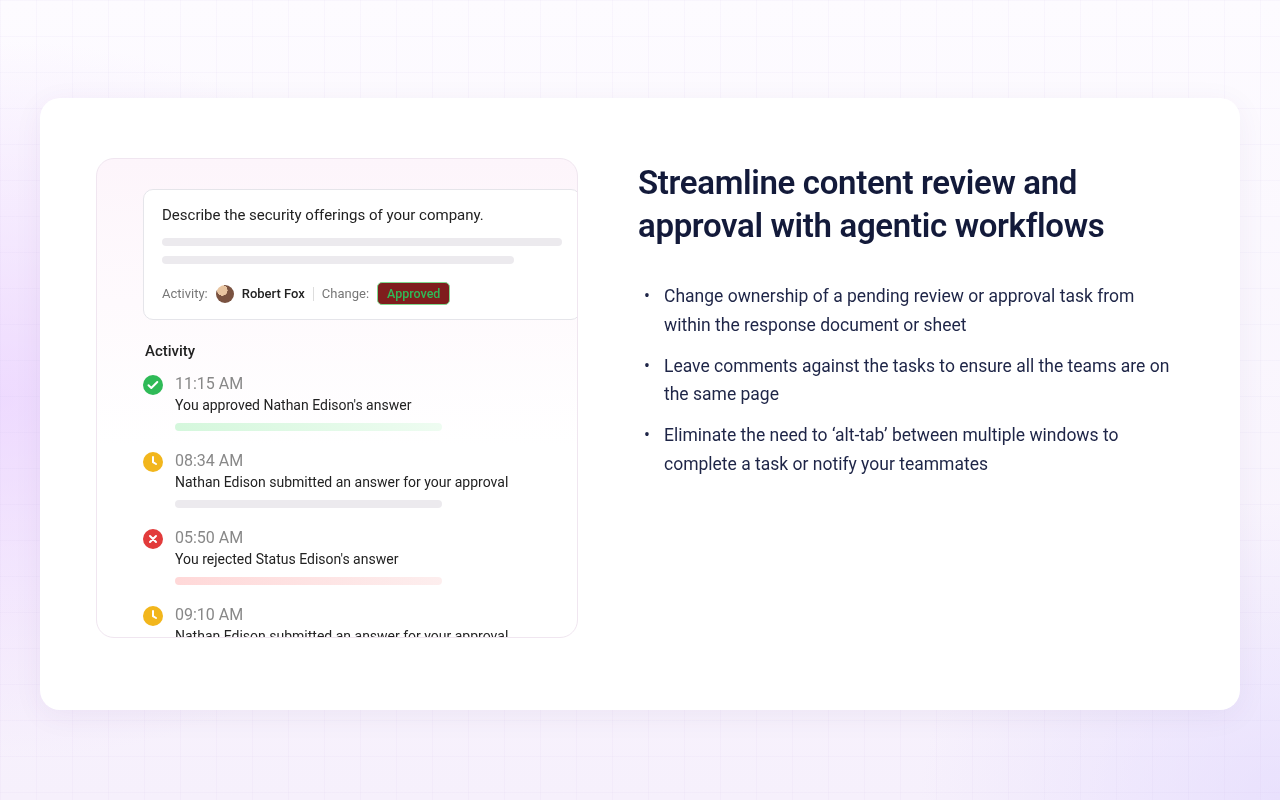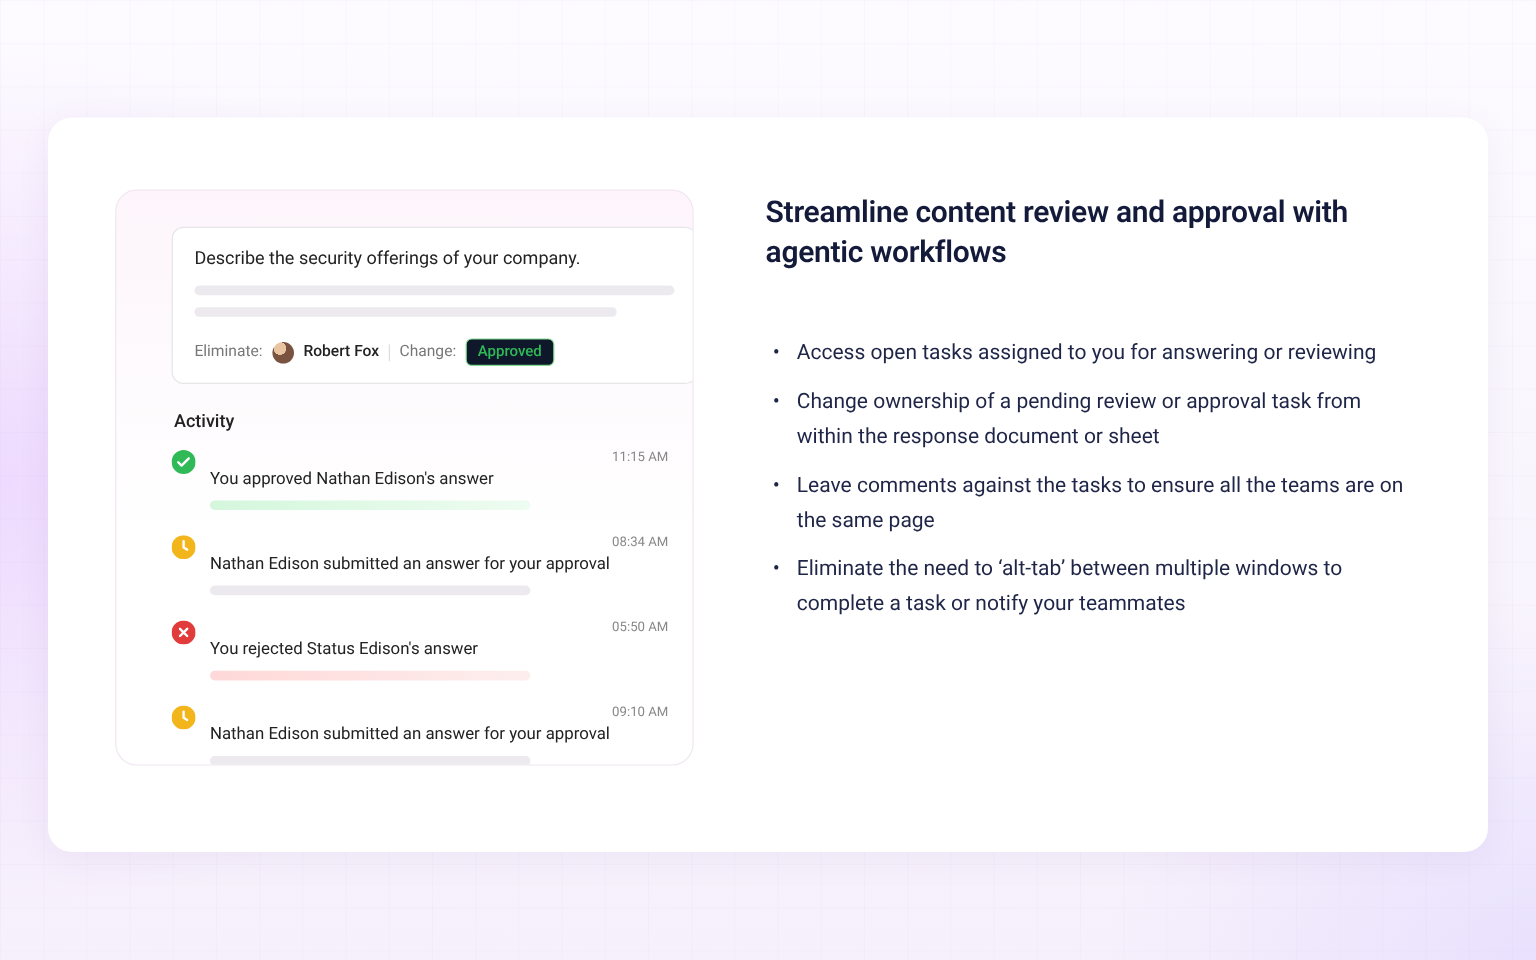--- a/index.html
+++ b/index.html
@@ -62,42 +62,42 @@
   .skel.med { width:88%; }
   .meta-row { display:flex; align-items:center; gap:8px; margin-top:18px; font-size:13px; color:#777;}
   .avatar {
     width:18px; height:18px; border-radius:50%;
     background: radial-gradient(circle at 35% 30%, #e8c4a0 30%, #7a5240 31%);
     display:inline-block; vertical-align:middle;
   }
   .assignee-name { color:#222; font-weight:500; }
   .vdiv { width:1px; height:14px; background:#ddd; }
   .badge {
-    border:1px solid #7fd98f; color:#2fba57; background:#0f172a;
+    border:1px solid #7fd98f; color:#2fba57; background:#7f1d1d;
     border-radius:5px; padding:3px 9px; font-size:12.5px; font-weight:500;
   }
   .activity-heading { font-size:15px; color:#222; margin:22px 0 14px 2px; font-weight:500;}
   .act-item { display:flex; gap:12px; margin-bottom:20px; padding-right:20px;}
   .act-icon { width:20px; height:20px; flex-shrink:0; margin-top:1px;}
   .act-body { flex:1; }
-  .act-time { font-size:11px; color:#888; margin-bottom:4px;text-align:right;}
+  .act-time { font-size:16px; color:#888; margin-bottom:4px;}
   .act-text { font-size:14px; color:#222; margin-bottom:10px;}
   .act-bar { height:8px; border-radius:4px; width:70%;}
   .bar-green { background:linear-gradient(90deg,#d4f7dc,#eefcf1);}
   .bar-grey { background:#eceaee;}
   .bar-red { background:linear-gradient(90deg,#ffd8d8,#fdeeee);}
   
   .ic-check { fill:#2fba57;}
   .ic-clock { fill:#f2b61c;}
   .ic-x { fill:#e23b3b;}
   
   .right { flex:1; padding-top:4px; padding-right:10px;}
   .headline {
-    font-size:25px; line-height:1.3; font-weight:600;
-    color:#131a3a; letter-spacing:-0.01em; margin-bottom:53px;
+    font-size:33px; line-height:1.3; font-weight:600;
+    color:#131a3a; letter-spacing:-0.01em; margin-bottom:34px;
   }
   .bullets { list-style:none; }
   .bullets li {
     position:relative; padding-left:26px;
     font-size:17.5px; line-height:1.65; color:#1e2547;
     margin-bottom:12px;
   }
   .bullets li::before {
     content:"•"; position:absolute; left:6px; top:0; color:#1e2547;
   }
@@ -108,21 +108,21 @@
 <div class="card">
 
   <div class="preview-wrap">
     <div class="preview">
 
       <div class="task-box">
         <div class="task-title">Describe the security offerings of your company.</div>
         <div class="skel long"></div>
         <div class="skel med"></div>
         <div class="meta-row">
-          <span>Eliminate:</span>
+          <span>Activity:</span>
           <span class="avatar"></span>
           <span class="assignee-name">Robert Fox</span>
           <span class="vdiv"></span>
           <span>Change:</span>
           <span class="badge">Approved</span>
         </div>
       </div>
 
       <div class="activity-heading">Activity</div>
 
@@ -172,20 +172,19 @@
             </div>
           </div>
         </div>
 
     </div>
   </div>
 
   <div class="right">
     <h1 class="headline">Streamline content review and approval with agentic workflows</h1>
     <ul class="bullets" id="bullet-list">
-        <li>Access open tasks assigned to you for answering or reviewing</li>
         <li>Change ownership of a pending review or approval task from within the response document or sheet</li>
         <li>Leave comments against the tasks to ensure all the teams are on the same page</li>
         <li>Eliminate the need to ‘alt-tab’ between multiple windows to complete a task or notify your teammates</li>
       </ul>
   </div>
 
 </div>
 
 </body></html>

